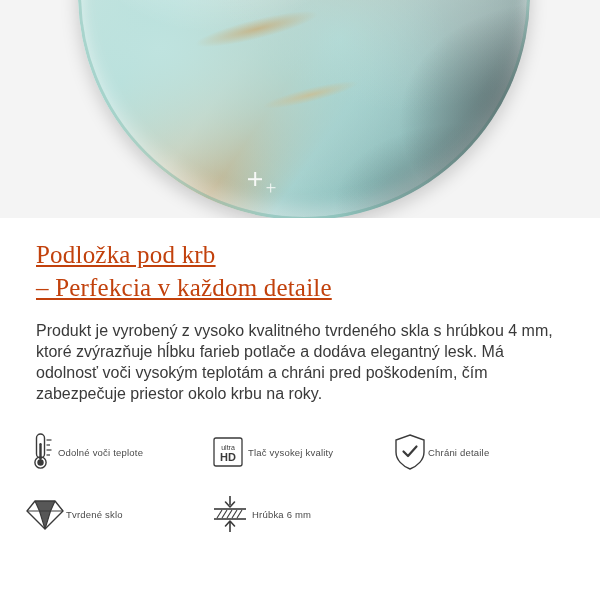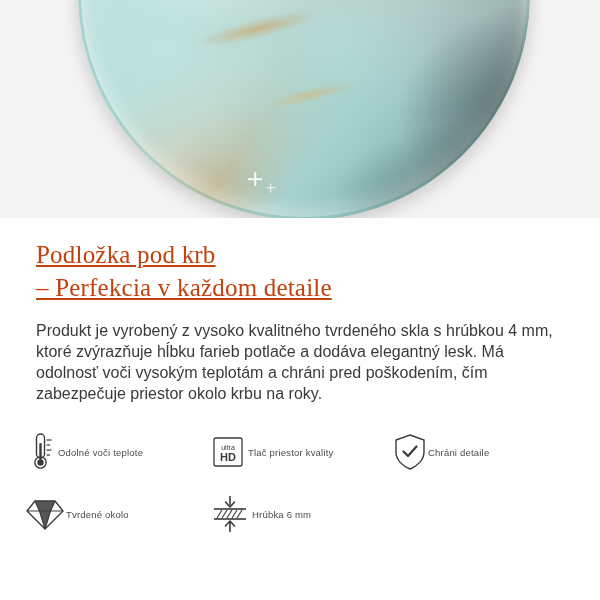--- a/index.html
+++ b/index.html
@@ -192,21 +192,21 @@
     </div>
 
     <div class="feature">
       <div class="feature-icon">
         <svg width="40" height="40" viewBox="0 0 40 40">
           <rect x="6" y="6" width="28" height="28" rx="2" fill="none" stroke="#3a3a3a" stroke-width="1.3"></rect>
           <text x="20" y="18" font-family="Liberation Sans, sans-serif" font-size="7" fill="#3a3a3a" text-anchor="middle">ultra</text>
           <text x="20" y="29" font-family="Liberation Sans, sans-serif" font-size="11" font-weight="bold" fill="#3a3a3a" text-anchor="middle">HD</text>
         </svg>
       </div>
-      <div class="feature-label">Tlač priestor kvality</div>
+      <div class="feature-label">Tlač vysokej kvality</div>
     </div>
 
     <div class="feature">
       <div class="feature-icon">
         <svg width="36" height="42" viewBox="0 0 36 42">
           <path d="M18 4 L32 9 V21 C32 29 25.5 35 18 38 C10.5 35 4 29 4 21 V9 Z" fill="none" stroke="#3a3a3a" stroke-width="1.4"></path>
           <path d="M11.5 20.5 L16 25 L24.5 15.5" fill="none" stroke="#3a3a3a" stroke-width="2.2" stroke-linecap="round" stroke-linejoin="round"></path>
         </svg>
       </div>
       <div class="feature-label">Chráni detaile</div>
@@ -216,21 +216,21 @@
       <div class="feature-icon">
         <svg width="42" height="38" viewBox="0 0 42 38">
           <path d="M11 6 H31 L39 16 L21 34 L3 16 Z" fill="none" stroke="#3a3a3a" stroke-width="1.4" stroke-linejoin="round"></path>
           <path d="M3 16 H39" stroke="#3a3a3a" stroke-width="1.2"></path>
           <path d="M11 6 L15.5 16 L21 34" fill="none" stroke="#3a3a3a" stroke-width="1.2"></path>
           <path d="M31 6 L26.5 16 L21 34" fill="none" stroke="#3a3a3a" stroke-width="1.2"></path>
           <path d="M11 6 L15.5 16 L26.5 16 L31 6 Z" fill="#3a3a3a" opacity="0.85"></path>
           <path d="M15.5 16 L21 34 L26.5 16 Z" fill="#3a3a3a" opacity="0.85"></path>
         </svg>
       </div>
-      <div class="feature-label">Tvrdené okolo</div>
+      <div class="feature-label">Tvrdené sklo</div>
     </div>
 
 
     <div class="feature">
       <div class="feature-icon">
         <svg width="44" height="40" viewBox="0 0 44 40">
           <path d="M22 2 V11" stroke="#3a3a3a" stroke-width="1.6"></path>
           <path d="M17.5 8 L22 13 L26.5 8" fill="none" stroke="#3a3a3a" stroke-width="1.6" stroke-linecap="round" stroke-linejoin="round"></path>
           <line x1="6" y1="15" x2="38" y2="15" stroke="#3a3a3a" stroke-width="1.6"></line>
           <line x1="6" y1="25" x2="38" y2="25" stroke="#3a3a3a" stroke-width="1.6"></line>

